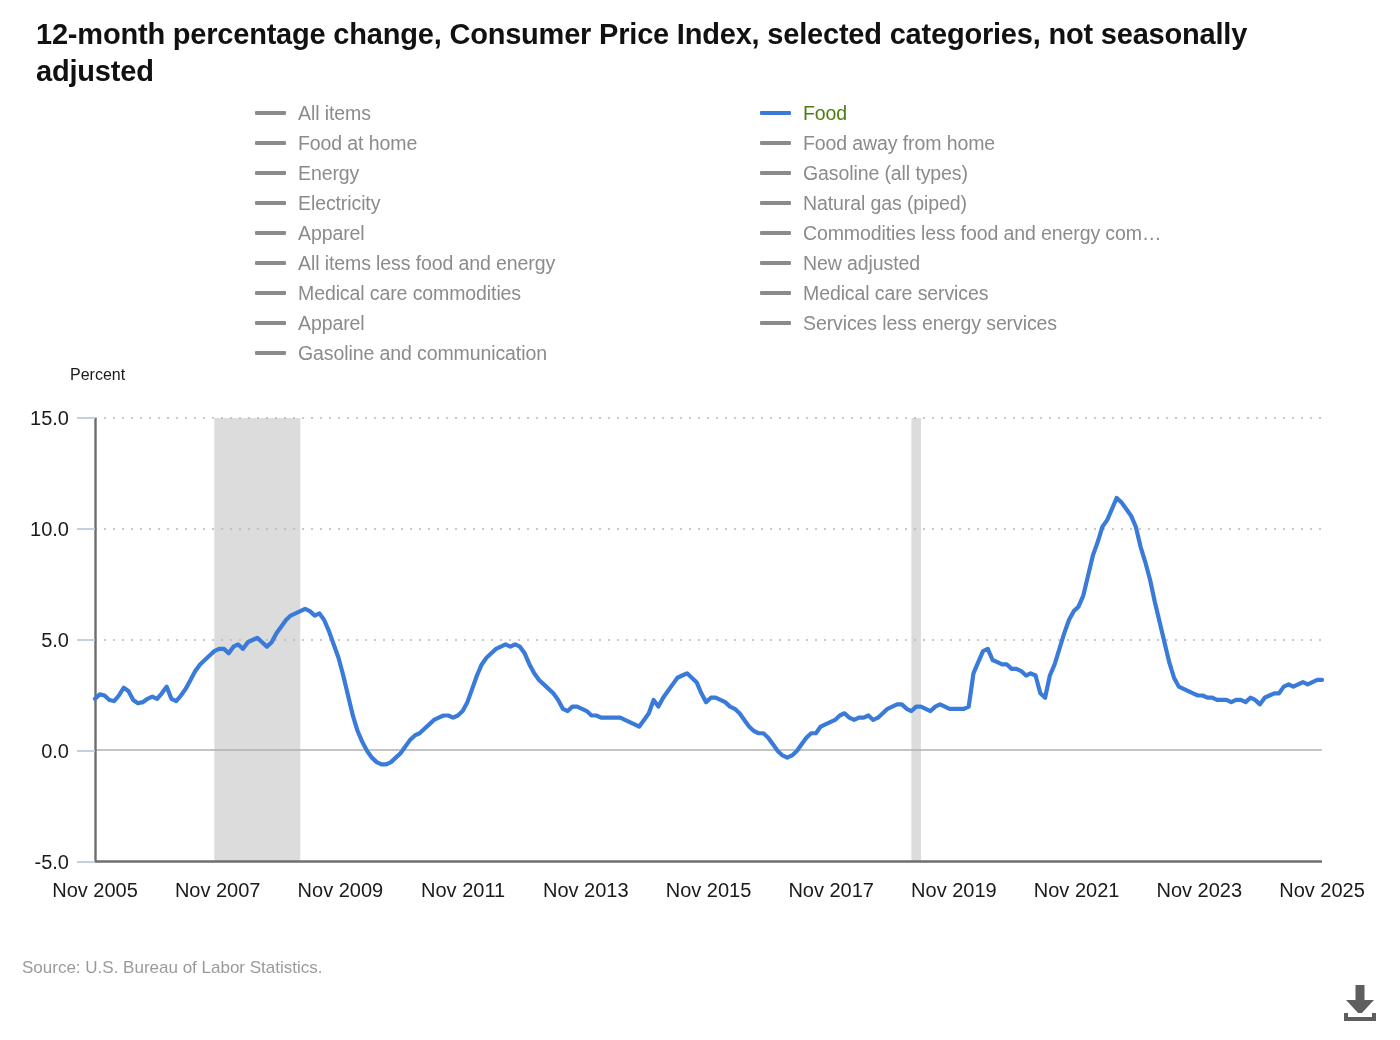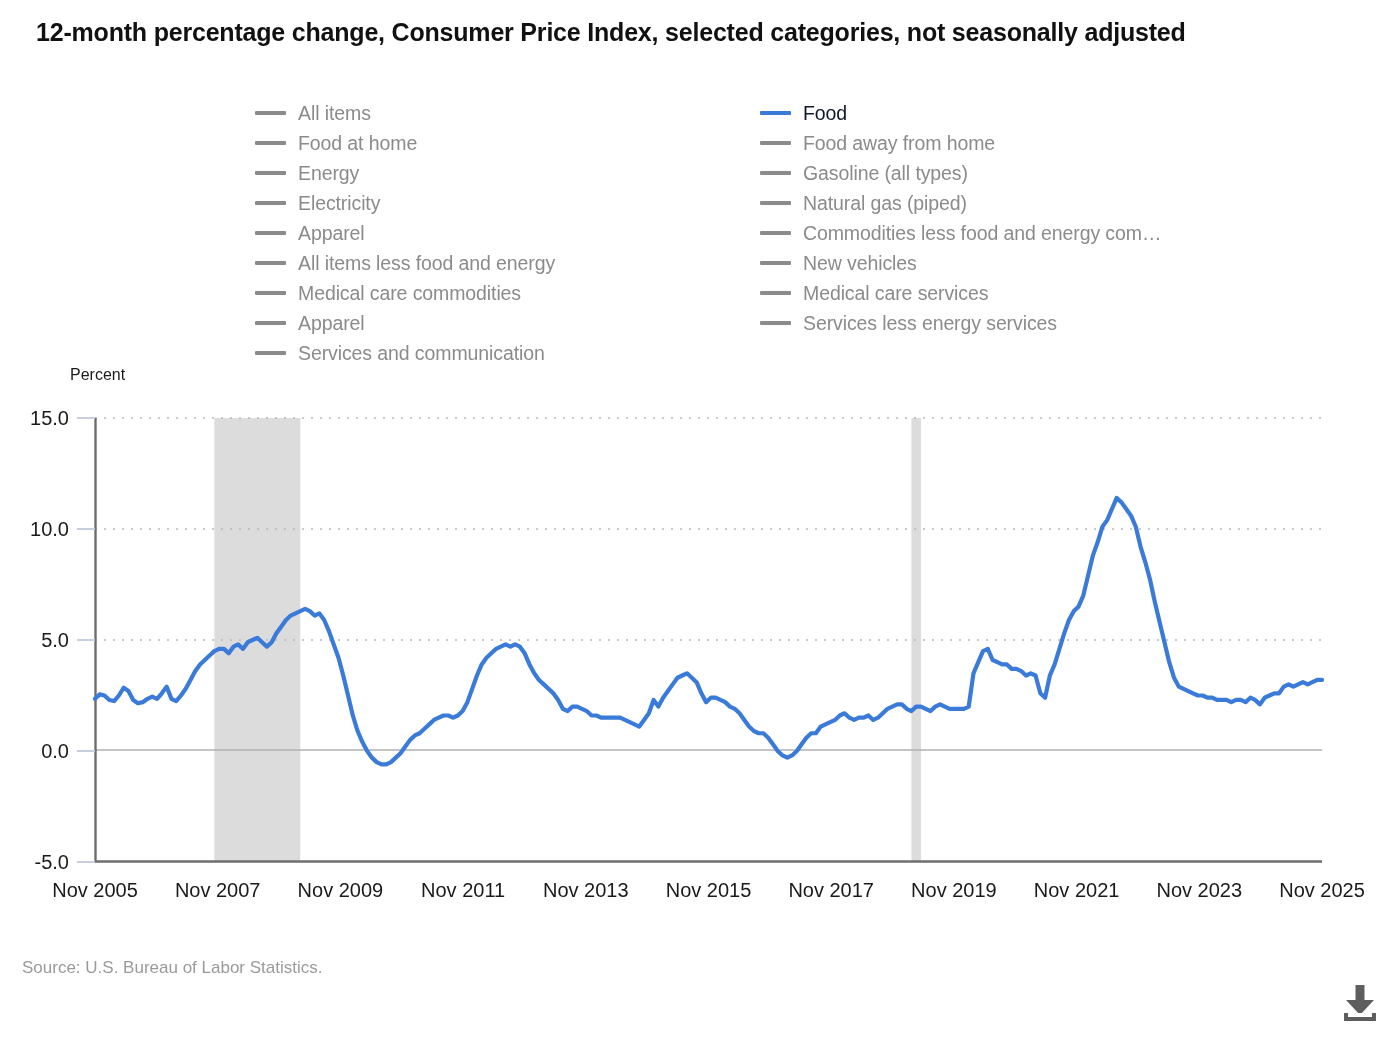--- a/index.html
+++ b/index.html
@@ -15,21 +15,21 @@
     overflow: hidden;
     position: relative;
   }
 
   
   #chart-title {
     position: absolute;
     left: 36px;
     top: 16px;
     width: 1250px;
-    font-size: 25px;
+    font-size: 29px;
     font-weight: bold;
     line-height: 1.28;
     letter-spacing: -0.2px;
     color: #111111;
   }
 
   
   #legend {
     position: absolute;
     left: 255px;
@@ -60,21 +60,21 @@
     flex: none;
     border-radius: 1px;
   }
   .legend-item.active .legend-swatch { background: #3a7ad9; height: 4px; }
   .legend-label {
     font-size: 19.5px;
     color: #8b8b8b;
     white-space: nowrap;
     letter-spacing: -0.1px;
   }
-  .legend-item.active .legend-label { color: #0f172a; }
+  .legend-item.active .legend-label { color: #4d7c0f; }
 
   
   #y-axis-title {
     position: absolute;
     left: 70px;
     top: 366px;
     font-size: 16px;
     color: #1a1a1a;
   }
 
@@ -155,21 +155,21 @@
     <div class="legend-item">
       <span class="legend-swatch"></span>
       <span class="legend-label">Medical care commodities</span>
     </div>
     <div class="legend-item">
       <span class="legend-swatch"></span>
       <span class="legend-label">Apparel</span>
     </div>
     <div class="legend-item">
       <span class="legend-swatch"></span>
-      <span class="legend-label">Services and communication</span>
+      <span class="legend-label">Gasoline and communication</span>
     </div>
   </div>
 
   <div class="legend-col col-right">
     <div class="legend-item active">
       <span class="legend-swatch"></span>
       <span class="legend-label">Food</span>
     </div>
     <div class="legend-item">
       <span class="legend-swatch"></span>
@@ -182,21 +182,21 @@
     <div class="legend-item">
       <span class="legend-swatch"></span>
       <span class="legend-label">Natural gas (piped)</span>
     </div>
     <div class="legend-item">
       <span class="legend-swatch"></span>
       <span class="legend-label">Commodities less food and energy com…</span>
     </div>
     <div class="legend-item">
       <span class="legend-swatch"></span>
-      <span class="legend-label">New vehicles</span>
+      <span class="legend-label">New adjusted</span>
     </div>
     <div class="legend-item">
       <span class="legend-swatch"></span>
       <span class="legend-label">Medical care services</span>
     </div>
     <div class="legend-item">
       <span class="legend-swatch"></span>
       <span class="legend-label">Services less energy services</span>
     </div>
   </div>

